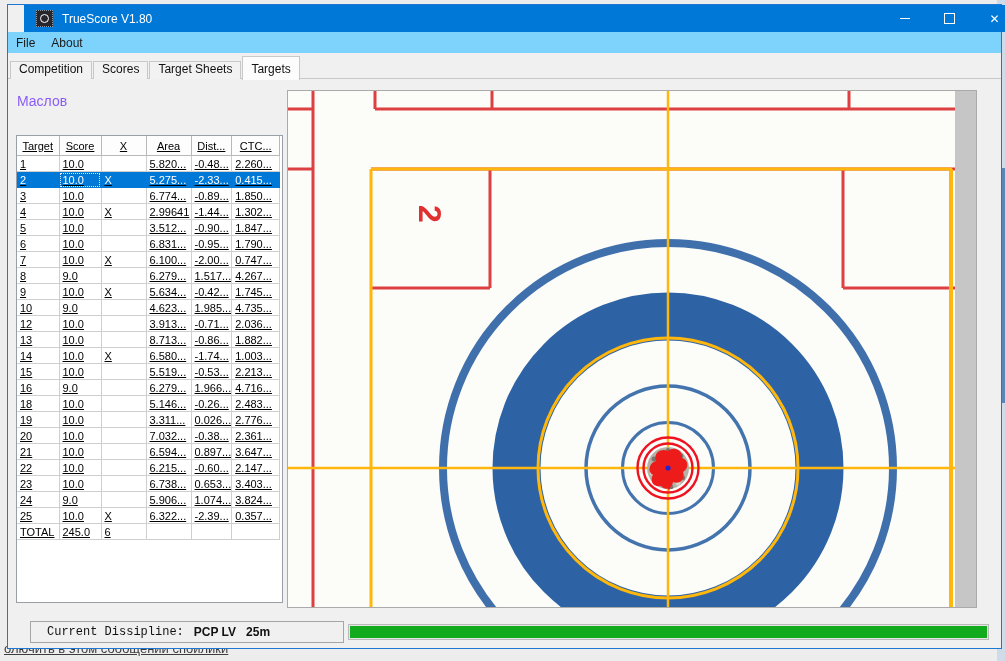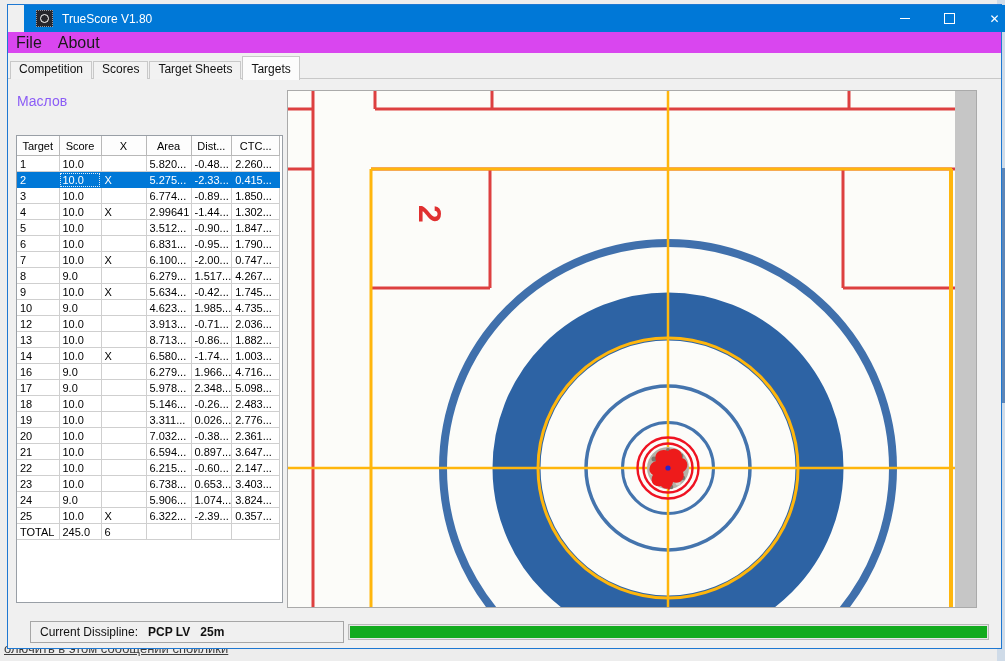--- a/index.html
+++ b/index.html
@@ -35,22 +35,22 @@
   .app-icon i{
     position:absolute;left:3px;top:3px;width:7px;height:7px;border:1.5px solid #fff;border-radius:50%;
   }
   .win-controls{position:absolute;right:0;top:0;height:27px;display:flex;}
   .win-btn{width:45px;height:27px;display:flex;align-items:center;justify-content:center;color:#fff;}
   .glyph-min{display:block;width:10px;height:1.5px;background:#fff;}
   .glyph-max{display:block;width:9px;height:9px;border:1.2px solid #fff;}
   .glyph-close{font-size:12px;line-height:1;}
 
   .menubar{
-    position:absolute;left:0;top:27px;width:100%;height:21px;background:#d946ef;
-    display:flex;align-items:center;font-size:16px;color:#1a1a1a;
+    position:absolute;left:0;top:27px;width:100%;height:21px;background:#7dd3fc;
+    display:flex;align-items:center;font-size:12px;color:#1a1a1a;
   }
   .menu-item{padding:2px 8px;}
 
   .tabstrip{
     position:absolute;left:0;top:48px;width:100%;height:26px;background:#f0f0f0;
     display:flex;align-items:flex-end;border-bottom:1px solid #c8c8c8;
     padding-left:2px;box-sizing:border-box;font-size:12px;color:#111;
   }
   .tab{
     border:1px solid #c8c8c8;border-bottom:none;background:#f2f2f2;
@@ -58,21 +58,21 @@
   }
   .tab.active{
     background:#fcfcfc;padding-top:5px;padding-bottom:4px;z-index:2;margin-bottom:-2px;
   }
 
   .shooter-name{position:absolute;left:9px;top:88px;font-size:14px;color:#8b5cf6;}
 
   
   .table-wrap{
     position:absolute;left:8px;top:130px;width:265px;height:466px;
-    background:#fff;border:1px solid #999fa6;overflow:hidden;
+    background:#fff;border:1px solid #999fa6;overflow:hidden;text-decoration:underline;
   }
   table.scores{border-collapse:collapse;table-layout:fixed;font-size:11px;color:#000;}
   table.scores th{
     height:19px;font-weight:normal;text-align:center;background:#fdfdfd;
     border-right:1px solid #b8b8b8;border-bottom:1px solid #b8b8b8;padding:0 2px;overflow:hidden;white-space:nowrap;
   }
   table.scores td{
     height:15px;text-align:left;padding:0 0 0 3px;
     border-right:1px solid #cfcfcf;border-bottom:1px solid #cfcfcf;overflow:hidden;white-space:nowrap;
   }
@@ -85,21 +85,21 @@
     background:#c6c6c6;border:1px solid #aaaaaa;box-sizing:border-box;overflow:hidden;
   }
   .scan{position:absolute;left:0;top:0;width:667px;height:516px;background:#fcfcf9;}
 
   
   .groupbox{
     position:absolute;left:22px;top:616px;width:312px;height:20px;
     border:1px solid #a6a6a6;background:#f0f0f0;
     display:flex;align-items:center;font-size:12px;color:#111;
   }
-  .groupbox .lbl{margin-left:9px;}
+  .groupbox .lbl{margin-left:16px;font-family:Liberation Mono, monospace;}
   .groupbox b{margin-left:10px;}
   .progressbar{
     position:absolute;left:340px;top:619px;width:641px;height:16px;
     border:1px solid #b9b9b9;background:#e6e6e6;padding:1px;box-sizing:border-box;
   }
   .progress-fill{height:100%;background:#12ab1e;}
 </style>
 </head>
 <body>
 
@@ -261,34 +261,34 @@
           </tr>
           <tr>
             <td>14</td>
             <td>10.0</td>
             <td>X</td>
             <td>6.580...</td>
             <td>-1.74...</td>
             <td>1.003...</td>
           </tr>
           <tr>
+            <td>15</td>
+            <td>10.0</td>
+            <td></td>
+            <td>5.519...</td>
+            <td>-0.53...</td>
+            <td>2.213...</td>
+          </tr>
+          <tr>
             <td>16</td>
             <td>9.0</td>
             <td></td>
             <td>6.279...</td>
             <td>1.966...</td>
             <td>4.716...</td>
-          </tr>
-          <tr>
-            <td>17</td>
-            <td>9.0</td>
-            <td></td>
-            <td>5.978...</td>
-            <td>2.348...</td>
-            <td>5.098...</td>
           </tr>
           <tr>
             <td>18</td>
             <td>10.0</td>
             <td></td>
             <td>5.146...</td>
             <td>-0.26...</td>
             <td>2.483...</td>
           </tr>
           <tr>

